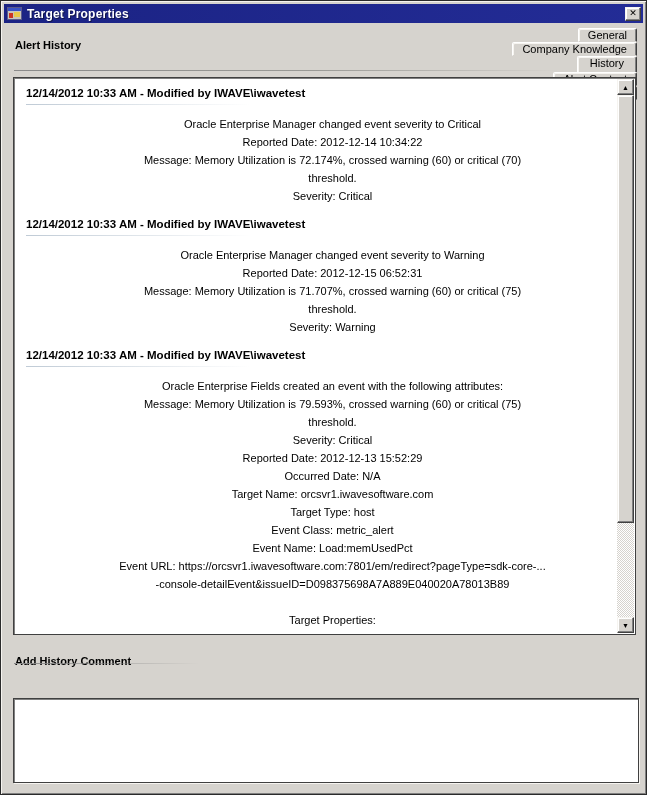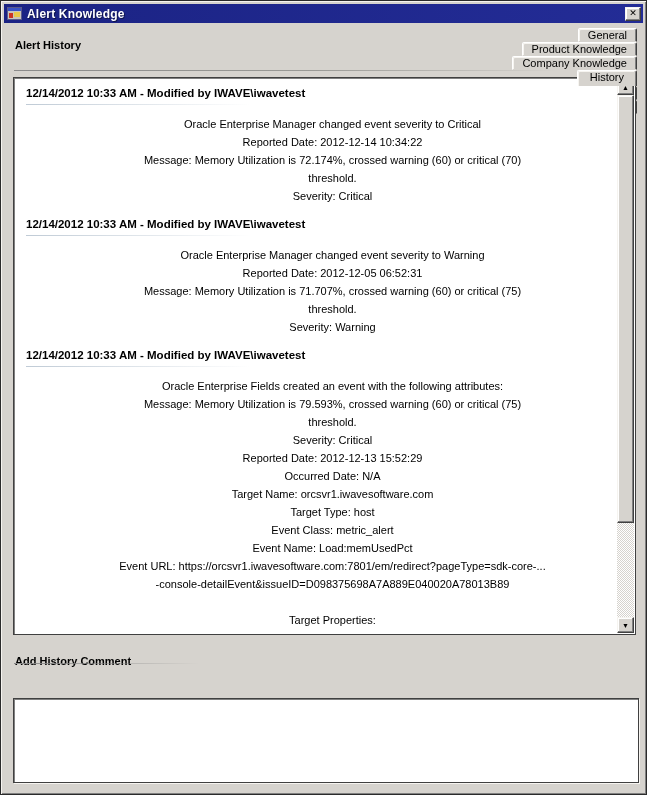--- a/index.html
+++ b/index.html
@@ -111,32 +111,29 @@
 <body>
 
 <div class="frame">
 
   <div class="titlebar">
     <div class="app-icon">
       <div class="ic-bar"></div>
         <div class="ic-red"></div>
         <div class="ic-yellow"></div>
     </div>
-    <div class="title-text">Alert Knowledge</div>
+    <div class="title-text">Target Properties</div>
     <div class="close-btn">
       <span>✕</span>
     </div>
   </div>
 
   <div class="tabstrip">
       <div class="tab">
         <span>General</span>
-      </div>
-      <div class="tab">
-        <span>Product Knowledge</span>
       </div>
       <div class="tab">
         <span>Company Knowledge</span>
       </div>
       <div class="tab active">
         <span>History</span>
       </div>
       <div class="tab">
         <span>Alert Context</span>
       </div>
@@ -156,21 +153,21 @@
           <div class="entry-line">Oracle Enterprise Manager changed event severity to Critical</div>
           <div class="entry-line">Reported Date: 2012-12-14 10:34:22</div>
           <div class="entry-line">Message: Memory Utilization is 72.174%, crossed warning (60) or critical (70)</div>
           <div class="entry-line">threshold.</div>
           <div class="entry-line">Severity: Critical</div>
         </div>
         <div class="entry">
           <div class="entry-header">12/14/2012 10:33 AM - Modified by IWAVE\iwavetest</div>
           <div class="entry-rule"></div>
           <div class="entry-line">Oracle Enterprise Manager changed event severity to Warning</div>
-          <div class="entry-line">Reported Date: 2012-12-05 06:52:31</div>
+          <div class="entry-line">Reported Date: 2012-12-15 06:52:31</div>
           <div class="entry-line">Message: Memory Utilization is 71.707%, crossed warning (60) or critical (75)</div>
           <div class="entry-line">threshold.</div>
           <div class="entry-line">Severity: Warning</div>
         </div>
         <div class="entry">
           <div class="entry-header">12/14/2012 10:33 AM - Modified by IWAVE\iwavetest</div>
           <div class="entry-rule"></div>
           <div class="entry-line">Oracle Enterprise Fields created an event with the following attributes:</div>
           <div class="entry-line">Message: Memory Utilization is 79.593%, crossed warning (60) or critical (75)</div>
           <div class="entry-line">threshold.</div>

